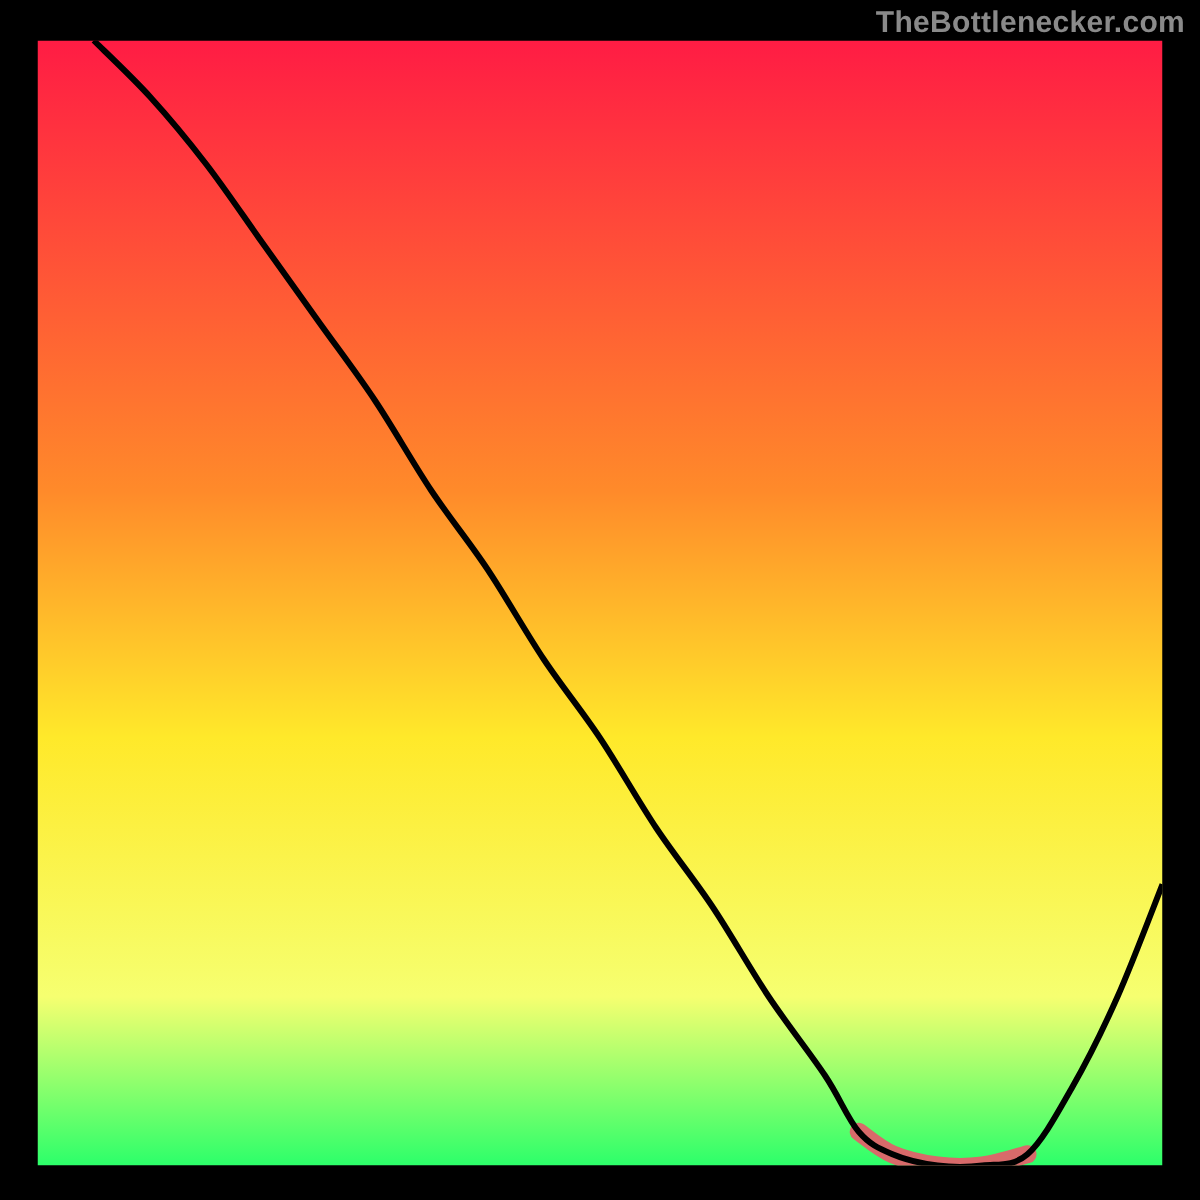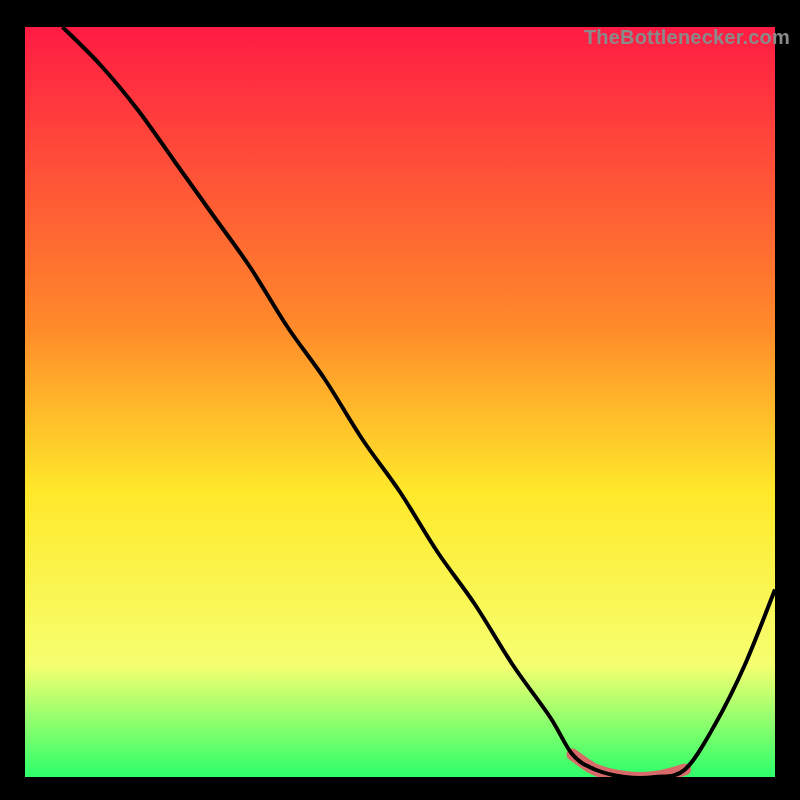--- a/index.html
+++ b/index.html
@@ -18,21 +18,20 @@
   .watermark {
     position: absolute;
     top: 4px;
     right: 10px;
     font-family: Arial, Helvetica, sans-serif;
     font-size: 20px;
     font-weight: bold;
     color: #8a8a8a;
     z-index: 10;
     letter-spacing: 0.2px;
-    margin-top: 22px;
   }
   .plot {
     position: absolute;
     left: 25px;
     top: 27px;
     width: 750px;
     height: 750px;
   }
   .plot svg {
     display: block;

